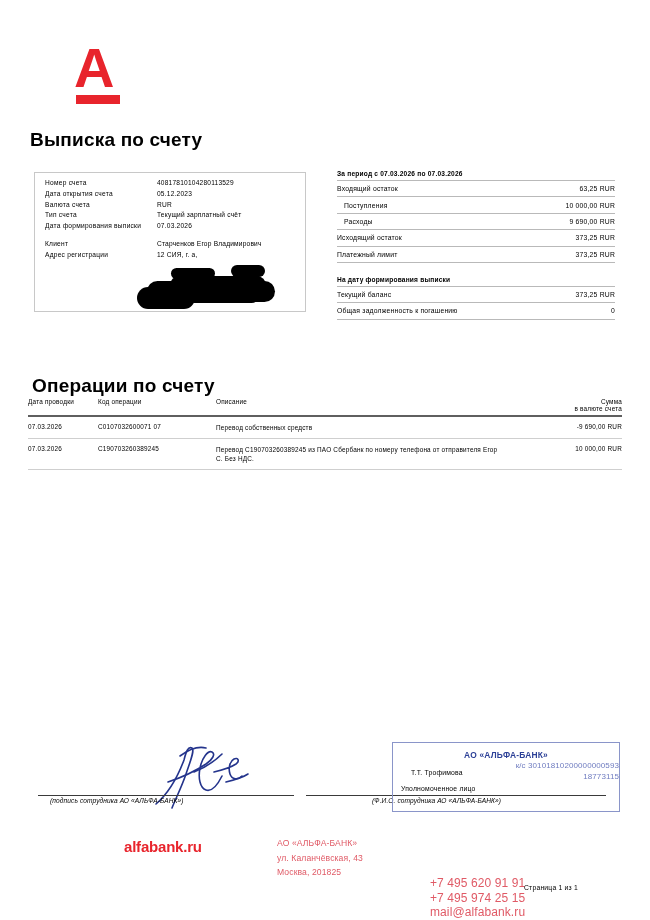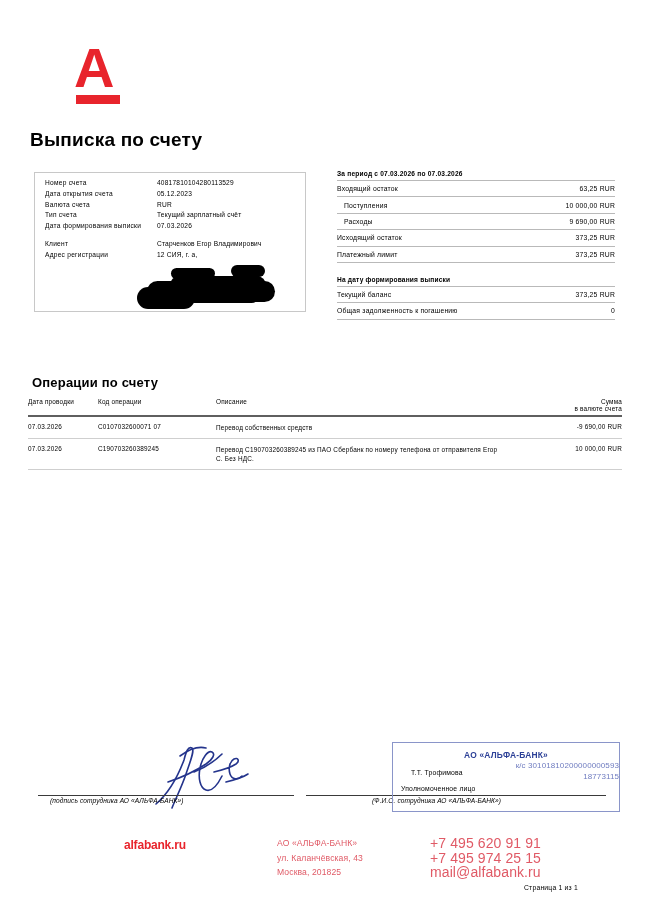--- a/index.html
+++ b/index.html
@@ -123,21 +123,21 @@
   .sum-name { flex: 1 1 auto; }
   .sum-val { flex: 0 0 auto; text-align: right; }
   .sum-spacer { height: 13px; }
   .sum-row.last { border-bottom: 1px solid #b9b9b9; }
 
   
   .ops-title {
     position: absolute;
     left: 32px;
     top: 375px;
-    font-size: 13px;
+    font-size: 19px;
     font-weight: bold;
     letter-spacing: 0.2px;
   }
   .ops {
     position: absolute;
     left: 28px;
     top: 398px;
     width: 594px;
     font-size: 6.4px;
   }
@@ -239,39 +239,39 @@
     font-size: 6.8px;
     color: #000000;
     letter-spacing: 0.2px;
   }
 
   
   .alfa-url {
     position: absolute;
     left: 124px;
     top: 838px;
-    font-size: 12px;
+    font-size: 15px;
     font-weight: bold;
     color: #e8242c;
     letter-spacing: -0.2px;
   }
   .foot-col-a {
     position: absolute;
     left: 277px;
     top: 836px;
     font-size: 8.6px;
     line-height: 14.5px;
     color: #e05a66;
     letter-spacing: 0.1px;
   }
   .foot-col-b {
     position: absolute;
     left: 430px;
-    top: 836px;
-    font-size: 14px;
+    top: 876px;
+    font-size: 12px;
     line-height: 14.5px;
     color: #e05a66;
     letter-spacing: 0.1px;
   }
   .page-num {
     position: absolute;
     left: 524px;
     top: 884px;
     font-size: 6.8px;
     letter-spacing: 0.2px;

